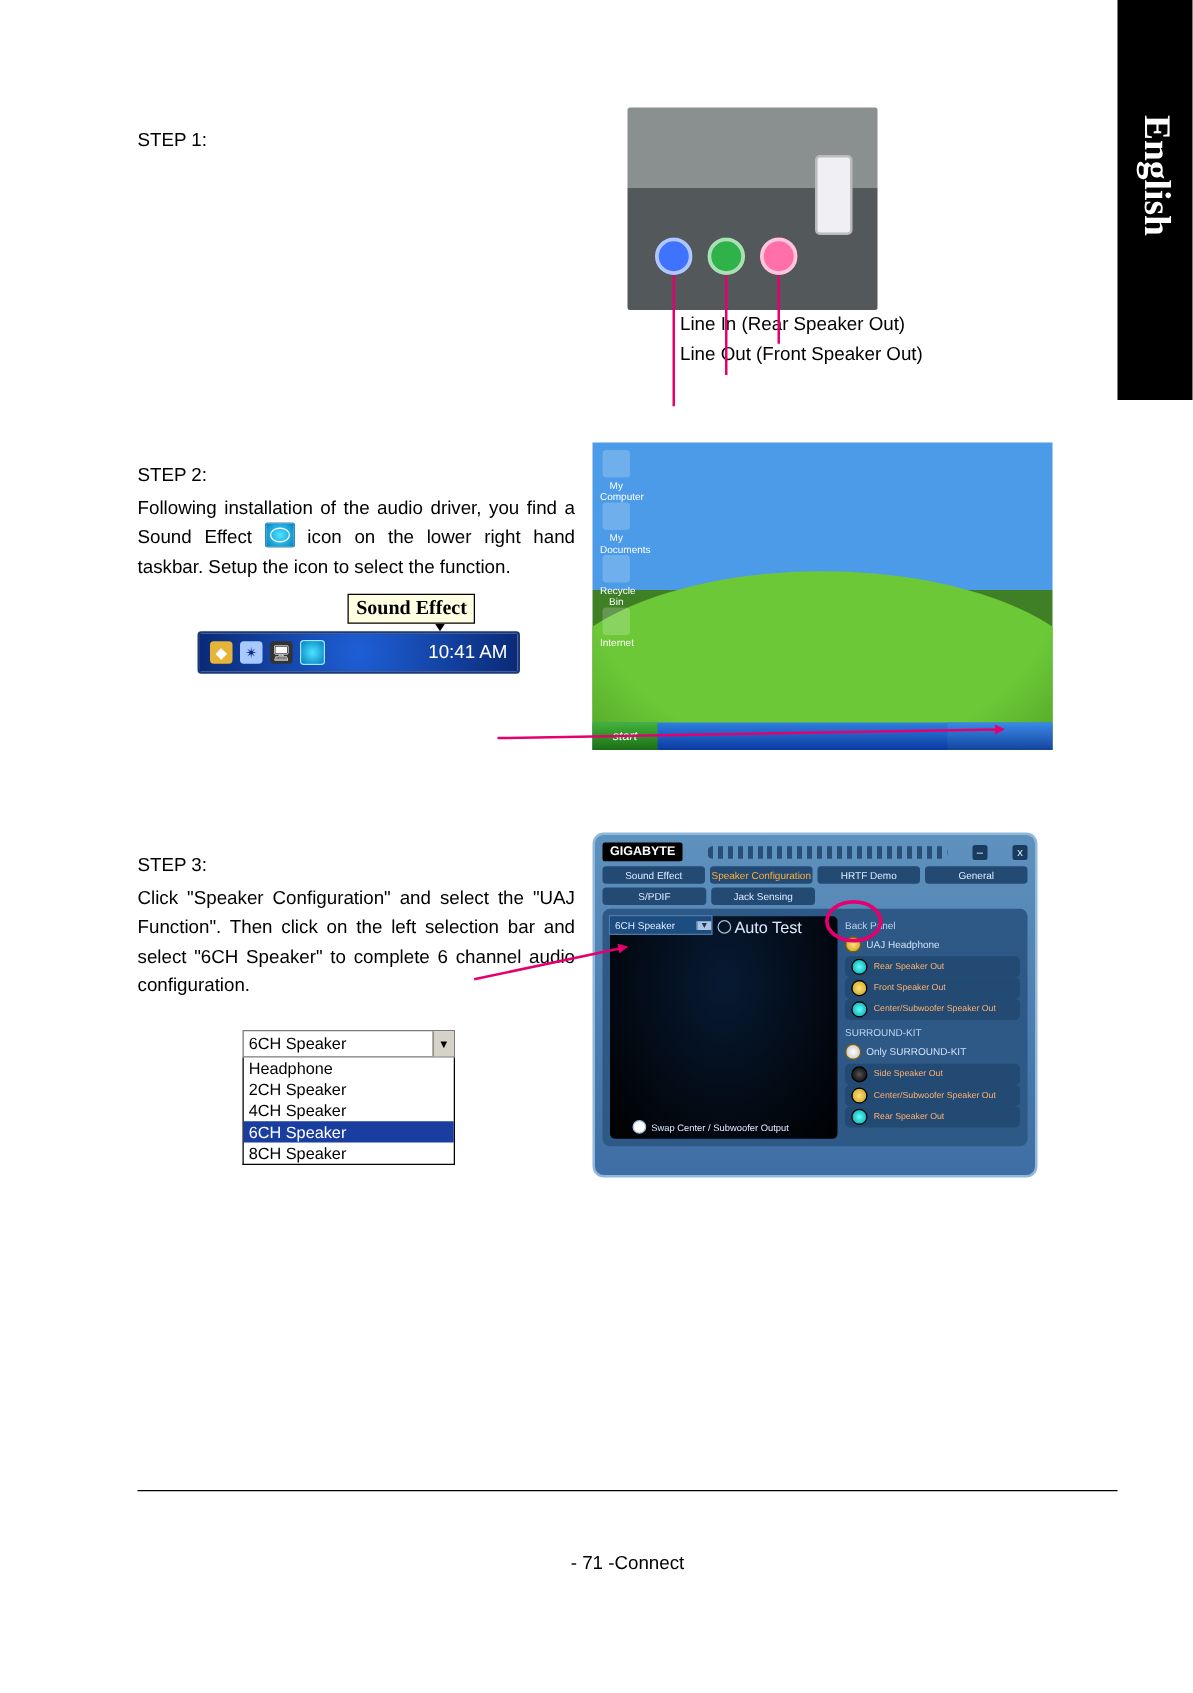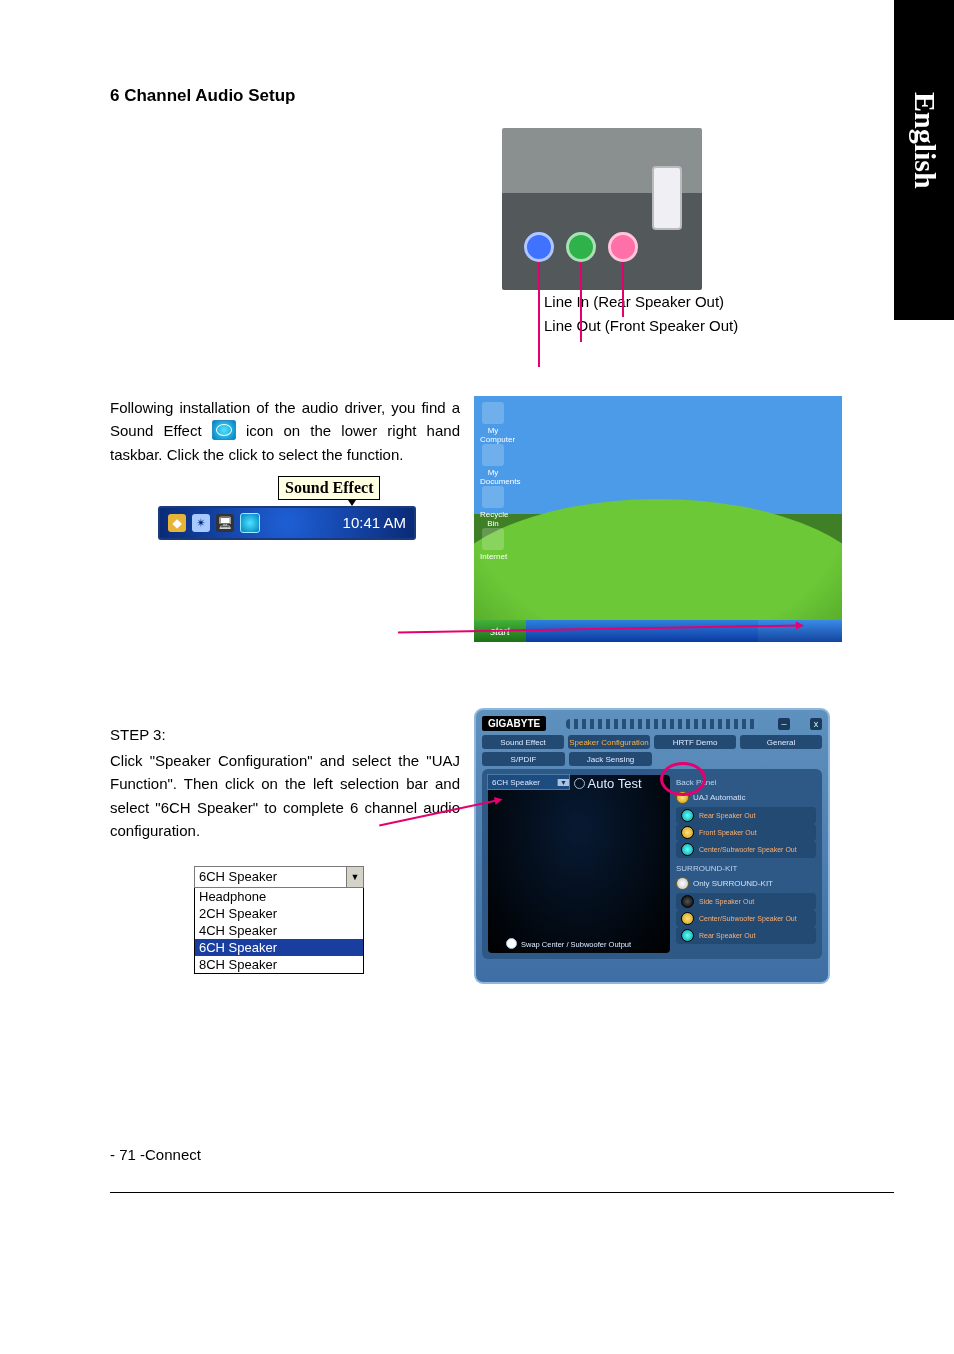--- a/index.html
+++ b/index.html
@@ -77,59 +77,60 @@
   .rhdr{font-size:8px;color:#cfe0f5;display:flex;gap:4px;align-items:center}
   .rhdr .led{width:11px;height:11px;border-radius:50%;background:radial-gradient(circle,#ffe27a,#c79a18);border:1px solid #7a5d0a}
   .rrow{display:flex;align-items:center;gap:5px;background:#234a73;border-radius:4px;height:17px;padding:0 5px;font-size:7px;color:#ffb070}
   .rled{width:11px;height:11px;border-radius:50%;border:1px solid #000}
   .rled.y{background:radial-gradient(circle,#ffe27a,#c79a18)}
   .rled.cy{background:radial-gradient(circle,#5fffff,#00a0a0)}
   .rled.k{background:radial-gradient(circle,#555,#000)}
   .sect{font-size:8px;color:#bcd4ef;margin:3px 0 1px}
   
   .footer-line{position:absolute;left:110px;right:60px;top:1192px;height:1px;background:#000}
-  .footer{position:absolute;left:110px;right:60px;top:1146px;display:flex;justify-content:flex-start;font-size:15px}
+  .footer{position:absolute;left:110px;right:60px;top:1242px;display:flex;justify-content:center;font-size:15px}
 </style>
 </head>
 <body>
 
 <div class="page">
   <div class="side-tab">
     <div class="side-tab-text">English</div>
   </div>
 
   <div class="content">
-    <div class="title">6 Channel Audio Setup</div>
 
     <div class="row">
       <div class="left-col">
+        <div class="step-label">STEP 1:</div>
       </div>
       <div class="right-col">
         <div class="photo1">
           <div class="jack blue"></div>
           <div class="jack green"></div>
           <div class="jack pink"></div>
           <div class="clip"></div>
           <div class="leadline" style="left:36px;top:134px;height:105px"></div>
           <div class="leadline" style="left:78px;top:134px;height:80px"></div>
           <div class="leadline" style="left:120px;top:134px;height:55px"></div>
         </div>
         <div class="photo1-labels">
           <div>Line In (Rear Speaker Out)</div>
           <div>Line Out (Front Speaker Out)</div>
         </div>
       </div>
     </div>
 
     <div class="row" style="margin-top:58px">
       <div class="left-col">
+        <div class="step-label">STEP 2:</div>
         <div class="body-text">
           <span>Following installation of the audio driver, you find a Sound Effect </span>
           <span class="inline-icon"></span>
-          <span> icon on the lower right hand taskbar. Click the click to select the function.</span>
+          <span> icon on the lower right hand taskbar. Setup the icon to select the function.</span>
         </div>
         <div class="taskbar-wrap">
           <div class="tooltip-box">Sound Effect</div>
           <div class="se-ptr"></div>
           <div class="taskbar">
             <span class="tb-icon g">◆</span>
             <span class="tb-icon n">✴</span>
             <span class="tb-icon m">🖥</span>
             <span class="tb-icon s"></span>
             <span class="clock">10:41 AM</span>
@@ -199,21 +200,21 @@
                   <span>Auto Test</span>
                 </div>
               <div class="swap">
                   <span>Swap Center / Subwoofer Output</span>
                 </div>
             </div>
             <div class="rcol">
               <div class="sect">Back Panel</div>
               <div class="rhdr">
                   <span class="led"></span>
-                  <span>UAJ Automatic</span>
+                  <span>UAJ Headphone</span>
                 </div>
               <div id="rowsA">
                   <div class="rrow">
                     <span class="rled cy"></span>
                     <span>Rear Speaker Out</span>
                   </div>
                   <div class="rrow">
                     <span class="rled y"></span>
                     <span>Front Speaker Out</span>
                   </div>

